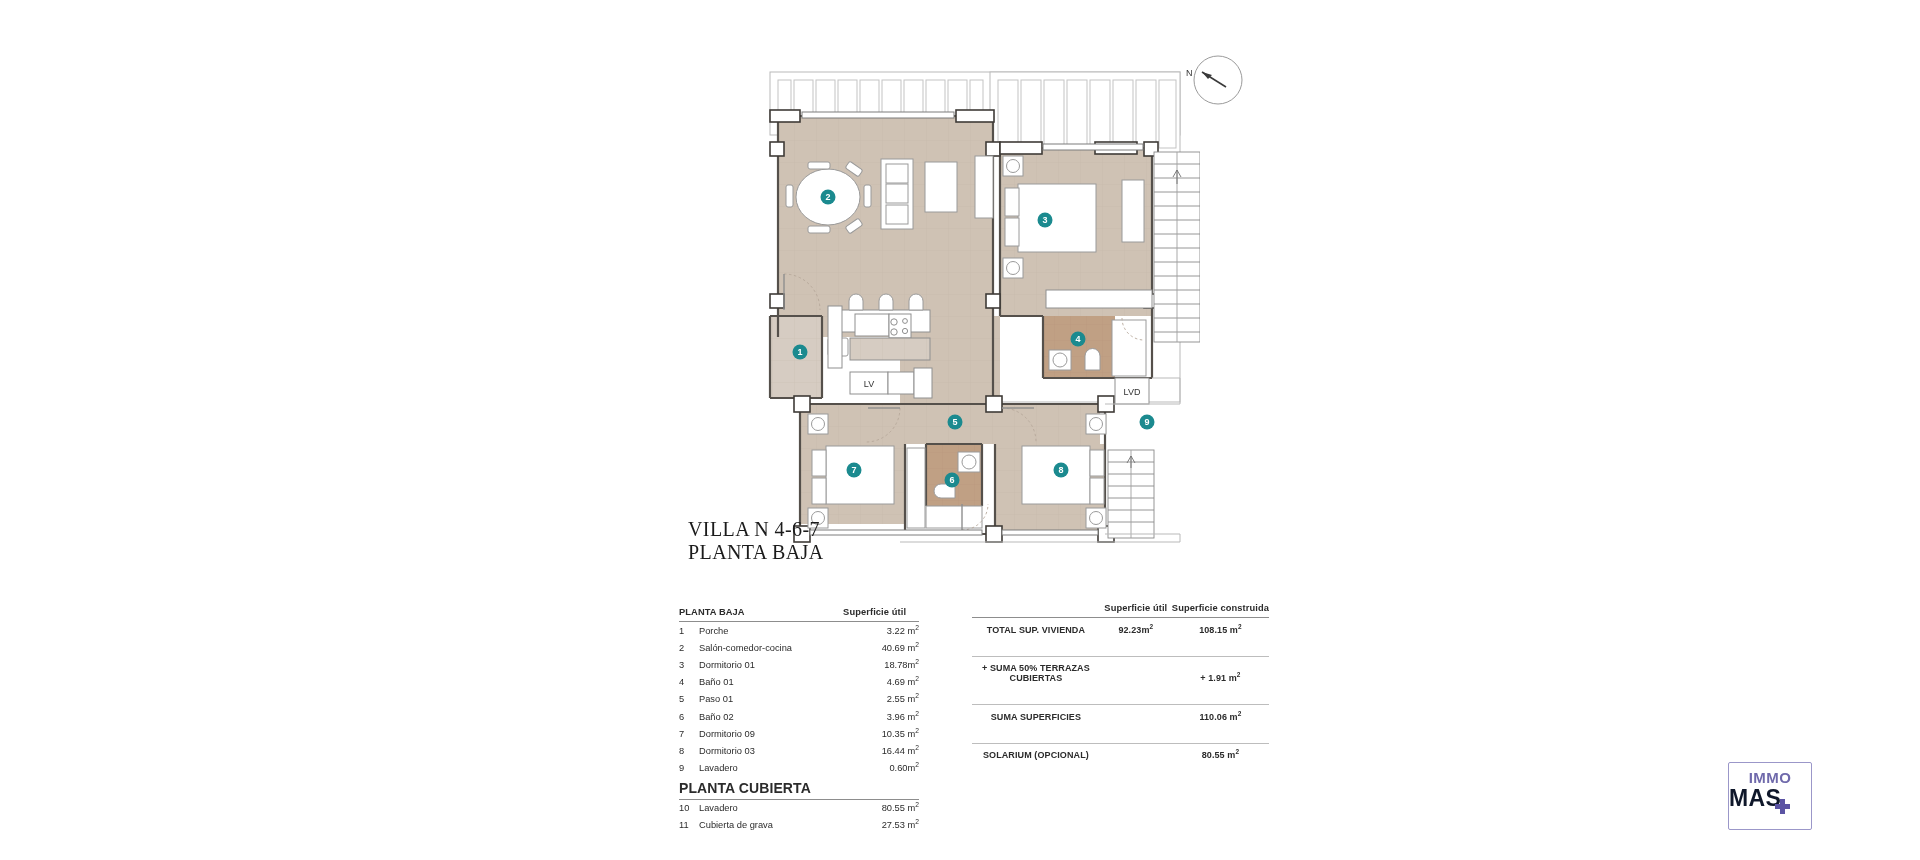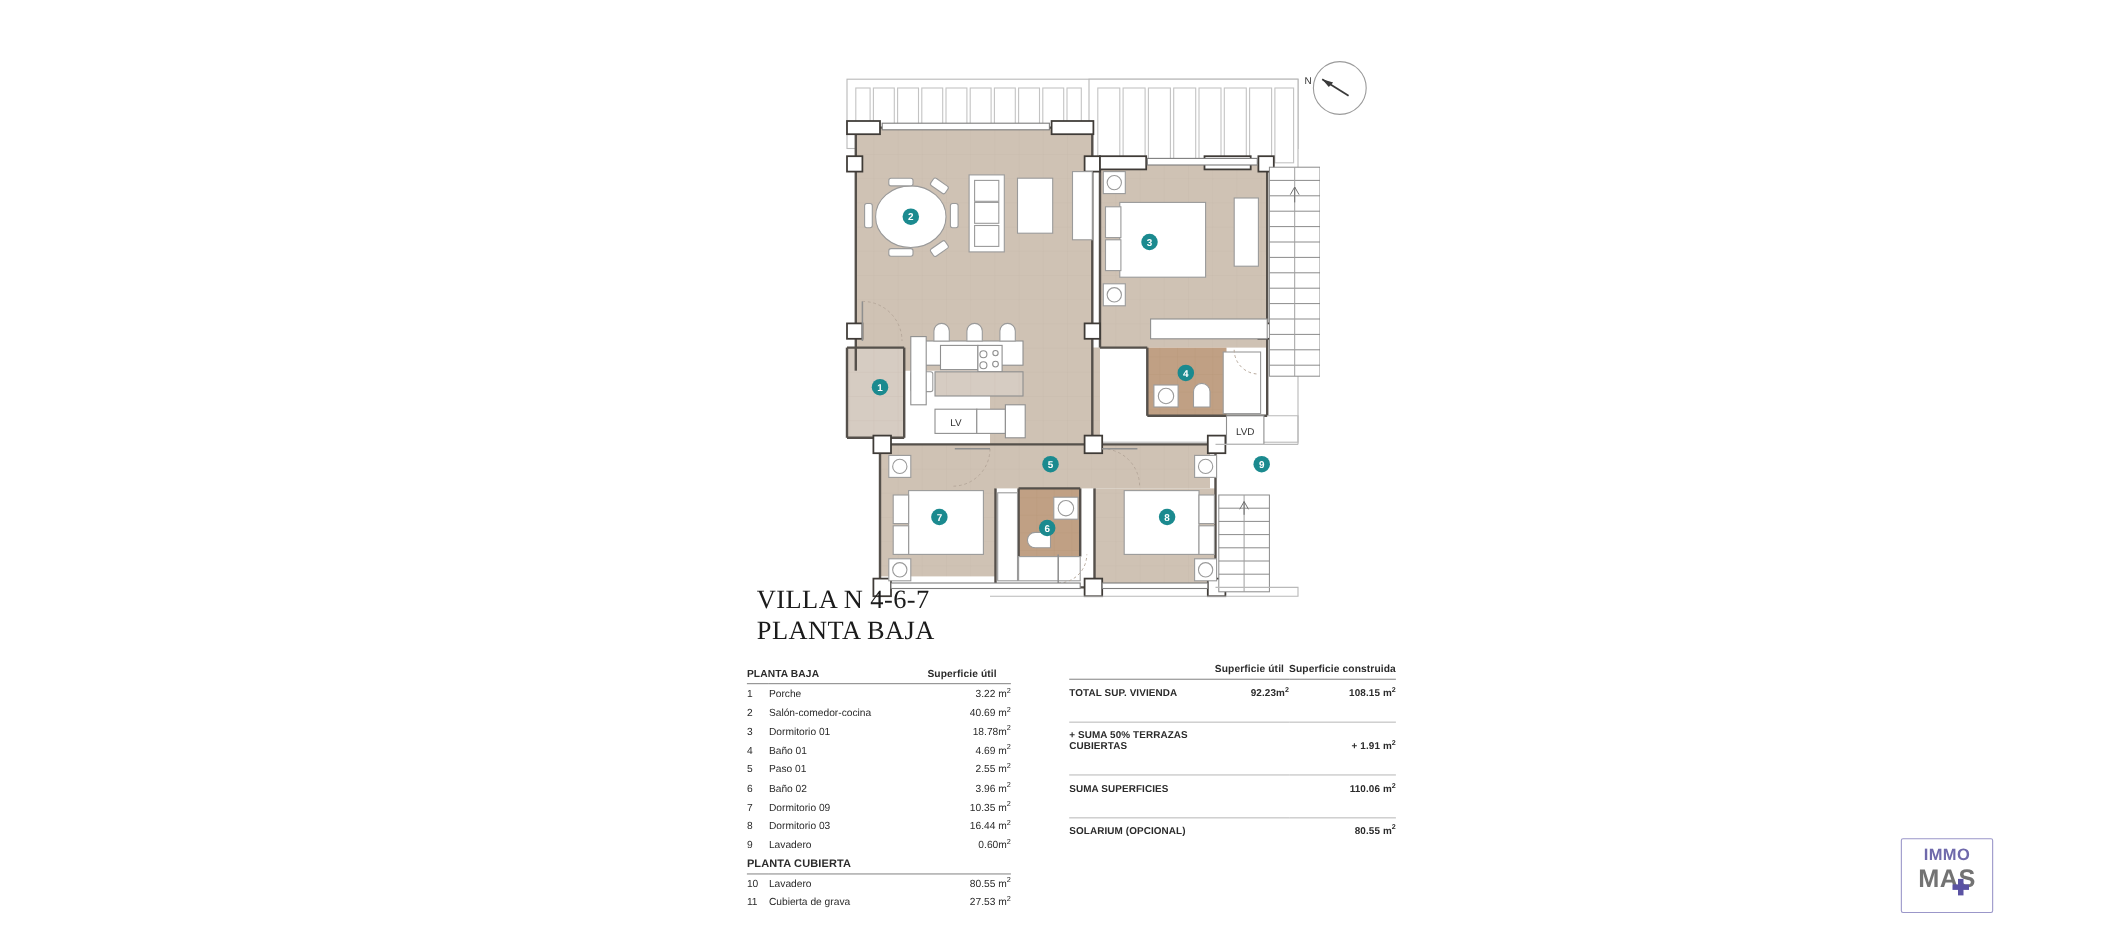--- a/index.html
+++ b/index.html
@@ -14,23 +14,23 @@
   
   #plan-wrap{position:absolute;left:750px;top:52px;width:450px;height:510px;}
   #plan-svg{display:block;width:450px;height:510px;}
 
   
   #compass{position:absolute;left:1160px;top:42px;width:100px;height:86px;}
   #compass svg{display:block;}
 
   
   #plan-title{
-    position:absolute;left:688px;top:533px;width:420px;
+    position:absolute;left:688px;top:518px;width:420px;
     font-family:"Liberation Serif",serif;
-    font-size:24px;line-height:1.16;letter-spacing:.4px;
+    font-size:20px;line-height:1.16;letter-spacing:.4px;
     color:#1b1b1b;font-weight:400;
   }
   #plan-title div{white-space:nowrap;}
 
   
   .tbl{position:absolute;font-size:9.3px;color:#2b2b2b;}
   #tbl-left{left:679px;top:607px;width:240px;}
   #tbl-right{left:972px;top:603px;width:297px;}
 
   .tbl table{border-collapse:collapse;width:100%;}
@@ -40,51 +40,51 @@
     font-size:9.3px;font-weight:bold;text-align:center;
     padding-bottom:4px;white-space:nowrap;letter-spacing:.1px;
   }
   .hdr-row th.l{text-align:left;}
 
   .rule td{border-bottom:1px solid #8d8d8d;height:0;padding:0;font-size:0;line-height:0;}
   .rule-thin td{border-bottom:1px solid #bdbdbd;}
 
   
   #tbl-left .sect td{
-    font-weight:bold;font-size:10px;padding-top:3px;padding-bottom:3px;letter-spacing:.1px;
+    font-weight:bold;font-size:14px;padding-top:3px;padding-bottom:3px;letter-spacing:.1px;
   }
   #tbl-left .r td{padding-top:3.6px;padding-bottom:3.6px;font-size:9.3px;}
   #tbl-left .c-num{width:20px;color:#2b2b2b;}
   #tbl-left .c-name{}
   #tbl-left .c-area{text-align:right;white-space:nowrap;}
 
   
-  #tbl-right .r td{padding-top:6.5px;padding-bottom:21px;font-size:9px;font-weight:bold;letter-spacing:.1px;}
+  #tbl-right .r td{padding-top:6.5px;padding-bottom:21px;font-size:9px;font-weight:bold;letter-spacing:.1px;text-align:center;}
   #tbl-right .c-lbl{text-align:left;}
   #tbl-right .c-util{text-align:right;width:72px;font-weight:normal;white-space:nowrap;}
   #tbl-right .c-con{text-align:right;width:82px;font-weight:normal;white-space:nowrap;}
   #tbl-right .hdr-row th.u{width:72px;}
   #tbl-right .hdr-row th.c{width:82px;margin-left:13px;}
 
   sup{font-size:.72em;vertical-align:super;line-height:0;}
 
   
   #logo{
     position:absolute;left:1728px;top:762px;width:84px;height:68px;
     border:1.4px solid #9b97c9;border-radius:2px;background:#fff;
     box-sizing:border-box;
   }
   #logo .l1{
     position:absolute;left:0;right:0;top:6px;text-align:center;
     font-size:15px;font-weight:bold;letter-spacing:.4px;color:#6f69ab;
     font-family:"Liberation Sans",sans-serif;
   }
   #logo .l2{
-    position:absolute;left:0;right:0;top:22px;text-align:center;
-    font-size:23px;font-weight:bold;letter-spacing:.4px;color:#737373;
+    position:absolute;left:0;right:0;top:22px;
+    font-size:23px;font-weight:bold;letter-spacing:.4px;color:#0f172a;
     font-family:"Liberation Sans",sans-serif;
   }
   #logo .plus{
     position:absolute;left:46px;top:36px;width:15px;height:15px;
   }
   #logo .plus:before,#logo .plus:after{
     content:"";position:absolute;background:#5b53a3;
   }
   #logo .plus:before{left:5.2px;top:0;width:4.6px;height:15px;}
   #logo .plus:after{left:0;top:5.2px;width:15px;height:4.6px;}

